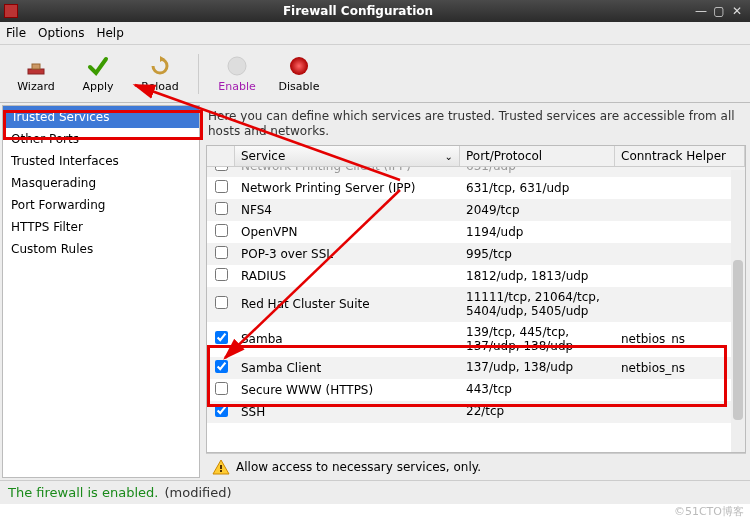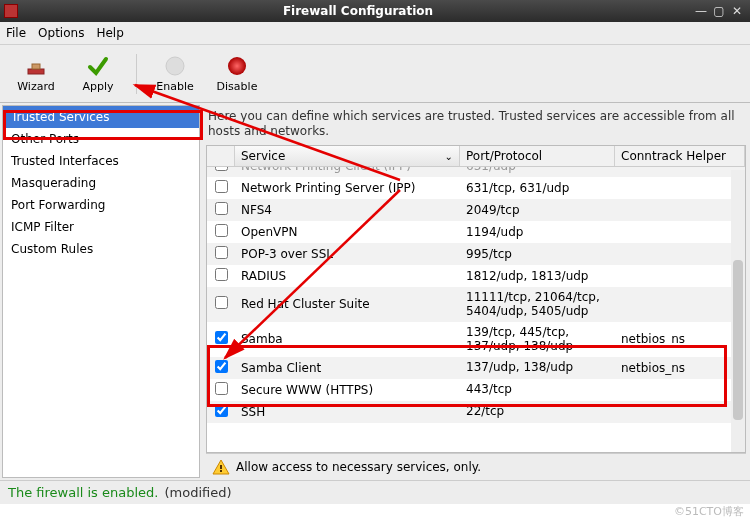--- a/index.html
+++ b/index.html
@@ -14,21 +14,21 @@
   
   .menubar { height: 23px; background: #ededed; display: flex; align-items: center; padding: 0 6px; gap: 12px; border-bottom: 1px solid #d0d0d0; }
   .menubar span { cursor: pointer; }
 
   
   .toolbar { height: 58px; background: #ededed; display: flex; align-items: center; padding: 0 8px; gap: 6px; border-bottom: 1px solid #bdbdbd; }
   .tbbtn { display: flex; flex-direction: column; align-items: center; justify-content: center; width: 56px; height: 50px; cursor: pointer; border-radius: 3px; }
   .tbbtn .tbicon { width: 24px; height: 24px; display: flex; align-items: center; justify-content: center; font-size: 20px; }
   .tbbtn .tblabel { font-size: 11px; margin-top: 2px; }
   .tbsep { width: 1px; height: 40px; background: #ccc; margin: 0 4px; }
-  .disabled { color: #000000; }
+  .disabled { color: #a21caf; }
 
   
   .bodyarea { display: flex; height: 377px; background: #ededed; }
   .sidebar { width: 198px; background: #fff; border: 1px solid #bcbcbc; margin: 2px; overflow: hidden; }
   .sbitem { padding: 4px 8px; cursor: pointer; }
   .sbitem.selected { background: #3e79d6; color: #fff; }
 
   .content { flex: 1; display: flex; flex-direction: column; padding: 4px 4px 0 0; }
   .hint { font-size: 12px; color: #333; padding: 2px 4px 6px 6px; line-height: 1.25; }
 
@@ -92,20 +92,29 @@
     <span class="tblabel">Wizard</span>
   </div>
   <div class="tbbtn">
     <span class="tbicon" style="color:#3c9b00;">
       <svg width="24" height="24">
           <path d="M4 13 L10 19 L20 5" stroke="#3c9b00" stroke-width="4" fill="none" stroke-linecap="round"></path>
         </svg>
     </span>
     <span class="tblabel">Apply</span>
   </div>
+  <div class="tbbtn">
+    <span class="tbicon">
+      <svg width="24" height="24">
+          <path d="M12 5 A7 7 0 1 1 5 12" stroke="#c79a3a" stroke-width="3" fill="none"></path>
+          <path d="M12 2 L12 8 L17 5 Z" fill="#c79a3a"></path>
+        </svg>
+    </span>
+    <span class="tblabel">Reload</span>
+  </div>
   <div class="tbsep"></div>
   <div class="tbbtn disabled">
     <span class="tbicon">
       <svg width="24" height="24">
           <circle cx="12" cy="12" r="9" fill="#ddd" stroke="#ccc"></circle>
         </svg>
     </span>
     <span class="tblabel">Enable</span>
   </div>
   <div class="tbbtn">
@@ -124,21 +133,21 @@
   </div>
 </div>
 
 <div class="bodyarea">
   <div class="sidebar" id="sidebar">
       <div class="sbitem selected">Trusted Services</div>
       <div class="sbitem">Other Ports</div>
       <div class="sbitem">Trusted Interfaces</div>
       <div class="sbitem">Masquerading</div>
       <div class="sbitem">Port Forwarding</div>
-      <div class="sbitem">ICMP Filter</div>
+      <div class="sbitem">HTTPS Filter</div>
       <div class="sbitem">Custom Rules</div>
     </div>
 
   <div class="content">
     <div class="hint">Here you can define which services are trusted. Trusted services are accessible from all hosts and networks.</div>
 
     <div class="tablewrap">
       <div class="thead">
         <div class="th cb"></div>
         <div class="th svc">

